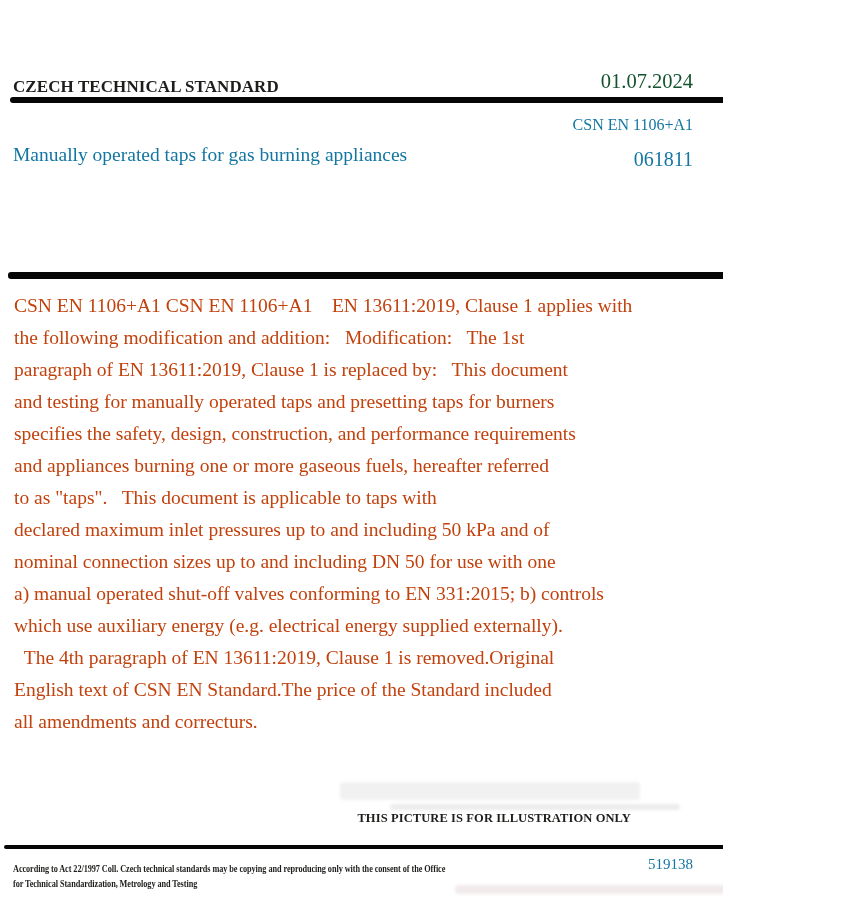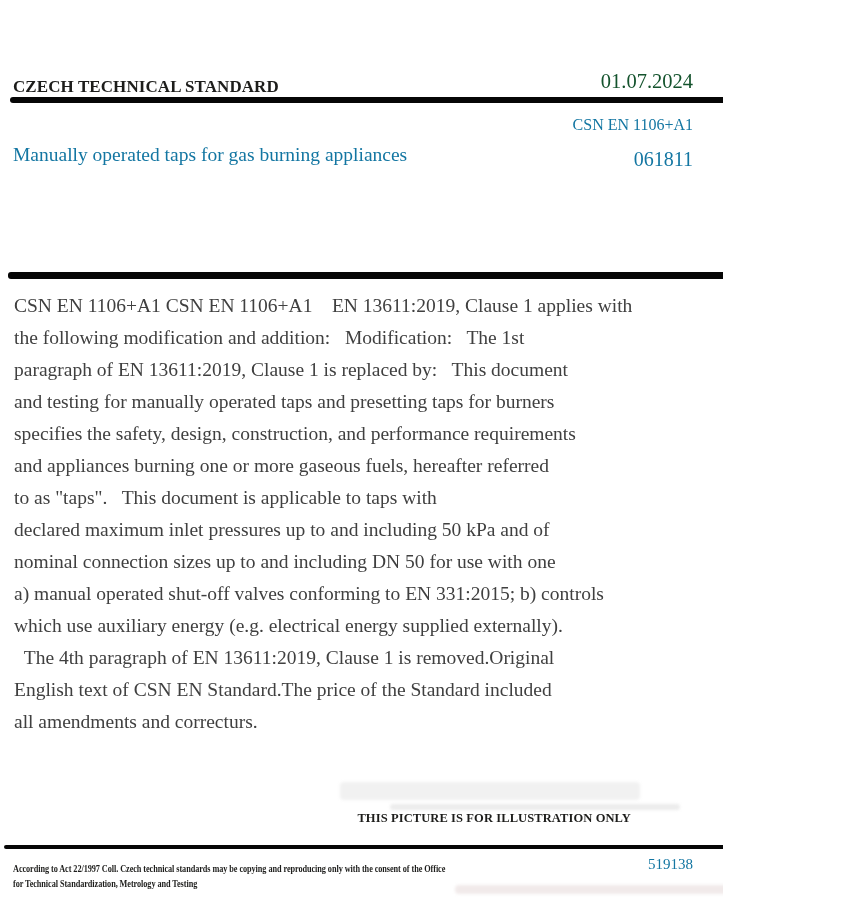--- a/index.html
+++ b/index.html
@@ -58,21 +58,21 @@
     text-align: right;
     white-space: pre;
   }
   
   .body-text {
     position: absolute;
     left: 14px; top: 290px;
     width: 830px;
     font-size: 19.5px;
     line-height: 32px;
-    color: #404040;
+    color: #c2410c;
   }
   .body-line { white-space: pre-wrap; }
   
   .smudge { position: absolute; border-radius: 4px; filter: blur(1.5px); }
   .smudge-a { left: 340px; top: 782px; width: 300px; height: 18px;
               background: rgba(180,180,180,0.18); }
   .smudge-b { left: 390px; top: 804px; width: 290px; height: 6px;
               background: rgba(185,185,185,0.28); }
   .smudge-c { left: 455px; top: 885px; width: 390px; height: 9px;
               background: rgba(205,180,180,0.28); }

